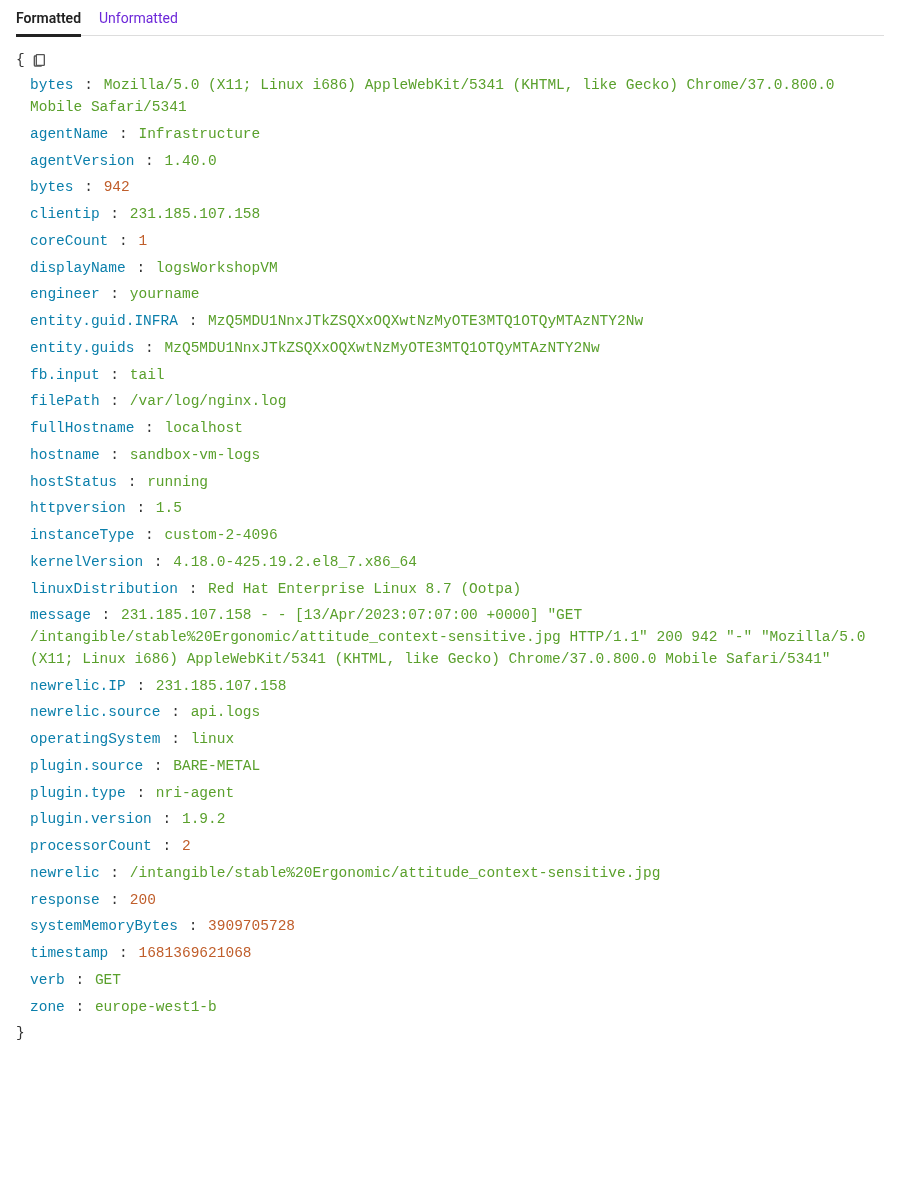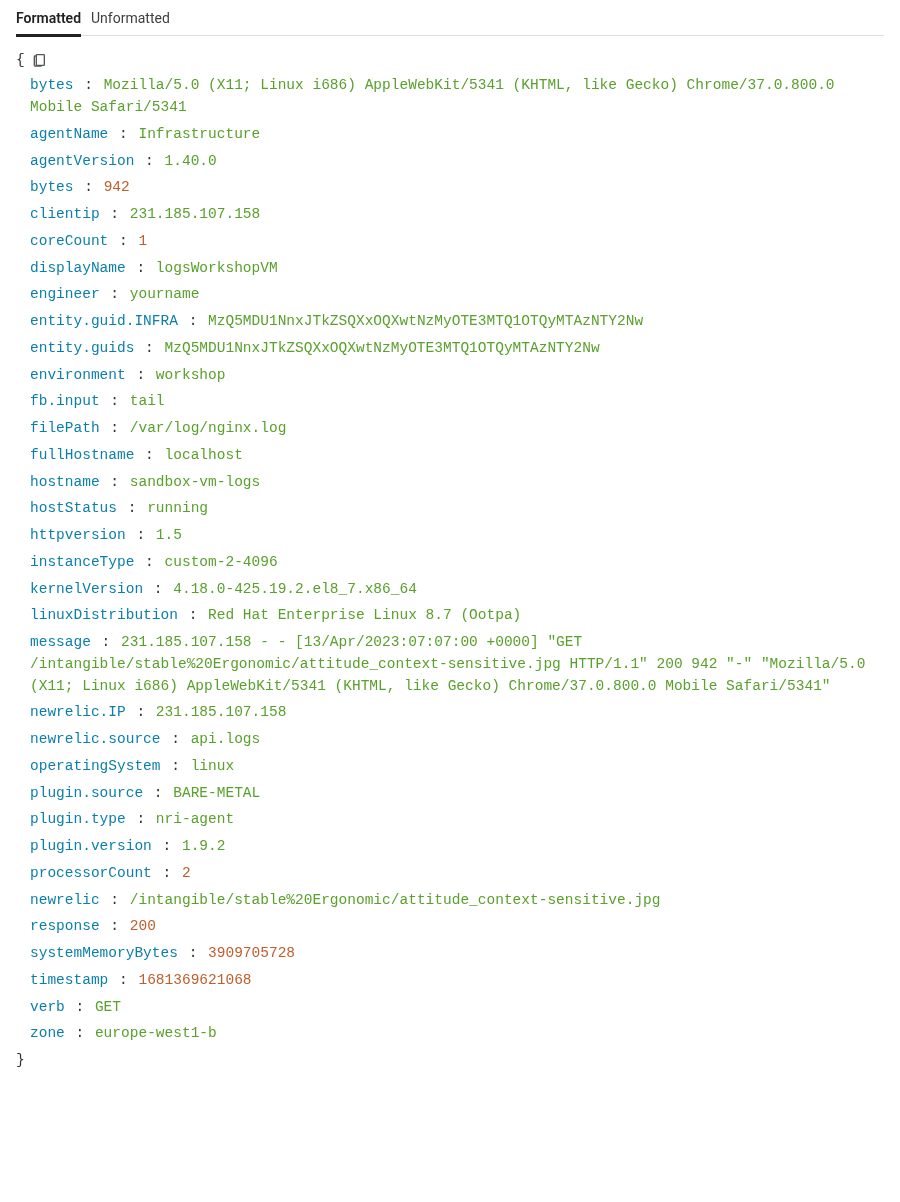--- a/index.html
+++ b/index.html
@@ -7,26 +7,26 @@
       font-family: -apple-system, BlinkMacSystemFont, "Segoe UI", Roboto, sans-serif;
       font-size: 14px;
       color: #333;
       background: #fff;
       padding: 6px 16px 30px 16px;
     }
     .tabs {
       display: flex;
       border-bottom: 1px solid #ddd;
       margin-bottom: 14px;
-      gap: 10px;
+      gap: 18px;
     }
     .tab {
       padding: 4px 0 8px 0;
       cursor: pointer;
-      color: #404040;
+      color: #6d28d9;
       font-size: 14px;
     }
     .tab.active {
       color: #222;
       font-weight: 600;
       border-bottom: 3px solid #222;
       margin-bottom: -2px;
     }
     .json-root {
       font-family: "SFMono-Regular", Consolas, "Liberation Mono", Menlo, monospace;
@@ -87,21 +87,20 @@
       <div class="json-row"><span class="k">bytes</span><span class="colon"> : </span><span class="v-str">Mozilla/5.0 (X11; Linux i686) AppleWebKit/5341 (KHTML, like Gecko) Chrome/37.0.800.0 Mobile Safari/5341</span></div>
       <div class="json-row"><span class="k">agentName</span><span class="colon"> : </span><span class="v-str">Infrastructure</span></div>
       <div class="json-row"><span class="k">agentVersion</span><span class="colon"> : </span><span class="v-str">1.40.0</span></div>
       <div class="json-row"><span class="k">bytes</span><span class="colon"> : </span><span class="v-num">942</span></div>
       <div class="json-row"><span class="k">clientip</span><span class="colon"> : </span><span class="v-str">231.185.107.158</span></div>
       <div class="json-row"><span class="k">coreCount</span><span class="colon"> : </span><span class="v-num">1</span></div>
       <div class="json-row"><span class="k">displayName</span><span class="colon"> : </span><span class="v-str">logsWorkshopVM</span></div>
       <div class="json-row"><span class="k">engineer</span><span class="colon"> : </span><span class="v-str">yourname</span></div>
       <div class="json-row"><span class="k">entity.guid.INFRA</span><span class="colon"> : </span><span class="v-str">MzQ5MDU1NnxJTkZSQXxOQXwtNzMyOTE3MTQ1OTQyMTAzNTY2Nw</span></div>
       <div class="json-row"><span class="k">entity.guids</span><span class="colon"> : </span><span class="v-str">MzQ5MDU1NnxJTkZSQXxOQXwtNzMyOTE3MTQ1OTQyMTAzNTY2Nw</span></div>
-      <div class="json-row"><span class="k">environment</span><span class="colon"> : </span><span class="v-str">workshop</span></div>
       <div class="json-row"><span class="k">fb.input</span><span class="colon"> : </span><span class="v-str">tail</span></div>
       <div class="json-row"><span class="k">filePath</span><span class="colon"> : </span><span class="v-str">/var/log/nginx.log</span></div>
       <div class="json-row"><span class="k">fullHostname</span><span class="colon"> : </span><span class="v-str">localhost</span></div>
       <div class="json-row"><span class="k">hostname</span><span class="colon"> : </span><span class="v-str">sandbox-vm-logs</span></div>
       <div class="json-row"><span class="k">hostStatus</span><span class="colon"> : </span><span class="v-str">running</span></div>
       <div class="json-row"><span class="k">httpversion</span><span class="colon"> : </span><span class="v-str">1.5</span></div>
       <div class="json-row"><span class="k">instanceType</span><span class="colon"> : </span><span class="v-str">custom-2-4096</span></div>
       <div class="json-row"><span class="k">kernelVersion</span><span class="colon"> : </span><span class="v-str">4.18.0-425.19.2.el8_7.x86_64</span></div>
       <div class="json-row"><span class="k">linuxDistribution</span><span class="colon"> : </span><span class="v-str">Red Hat Enterprise Linux 8.7 (Ootpa)</span></div>
       <div class="json-row"><span class="k">message</span><span class="colon"> : </span><span class="v-str">231.185.107.158 - - [13/Apr/2023:07:07:00 +0000] "GET /intangible/stable%20Ergonomic/attitude_context-sensitive.jpg HTTP/1.1" 200 942 "-" "Mozilla/5.0 (X11; Linux i686) AppleWebKit/5341 (KHTML, like Gecko) Chrome/37.0.800.0 Mobile Safari/5341"</span></div>

